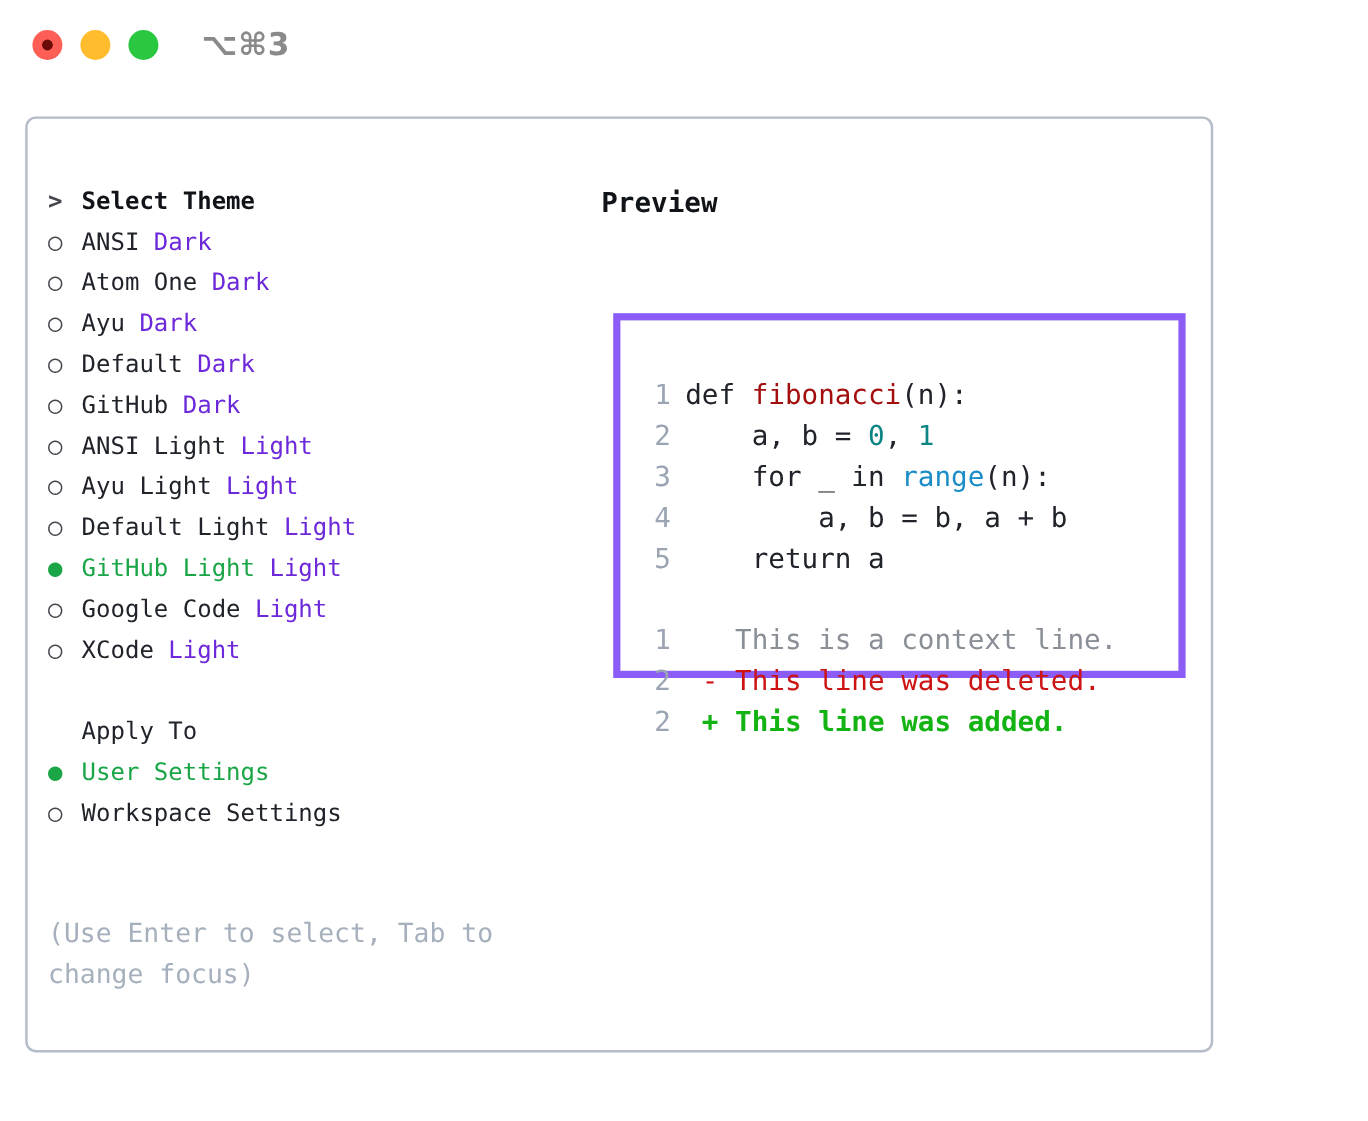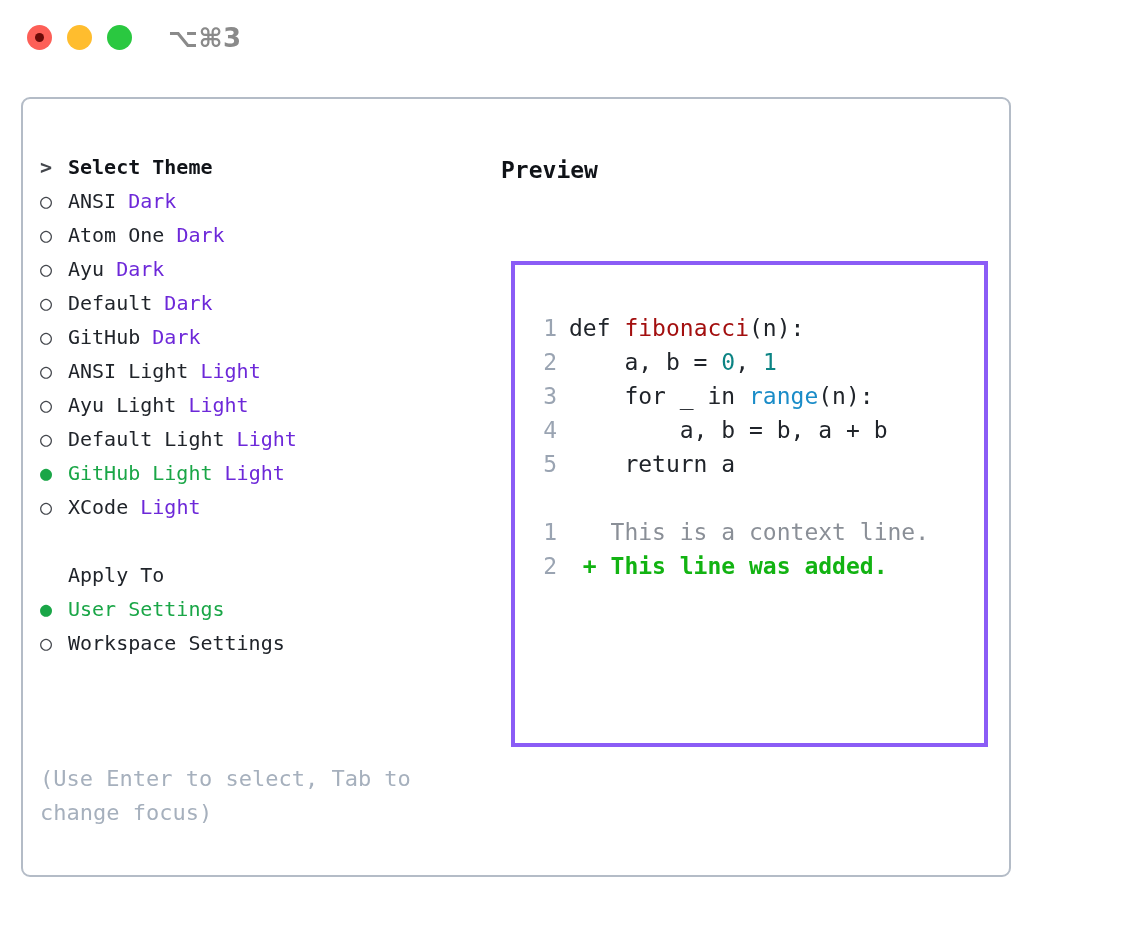--- a/index.html
+++ b/index.html
@@ -112,22 +112,22 @@
   }
   #preview-title {
     font-size: 23px;
     font-weight: 700;
     color: #101318;
     line-height: 30px;
   }
   #preview-box {
     position: absolute;
     left: 10px; top: 106px;
-    width: 477px; height: 486px;
-    border: 4px solid #8b5cf6;
+    width: 477px; height: 304px;
+    border: 6px solid #8b5cf6;
     box-sizing: border-box;
     background: #ffffff;
   }
   #code {
     position: absolute;
     left: 12px; top: 46px;
   }
   .cline {
     font-size: 23px;
     line-height: 34px;
@@ -172,20 +172,21 @@
     <div id="theme-rows">
         <div class="row"><span class="marker">○</span><span class="label">ANSI</span><span> </span><span class="tag">Dark</span></div>
         <div class="row"><span class="marker">○</span><span class="label">Atom One</span><span> </span><span class="tag">Dark</span></div>
         <div class="row"><span class="marker">○</span><span class="label">Ayu</span><span> </span><span class="tag">Dark</span></div>
         <div class="row"><span class="marker">○</span><span class="label">Default</span><span> </span><span class="tag">Dark</span></div>
         <div class="row"><span class="marker">○</span><span class="label">GitHub</span><span> </span><span class="tag">Dark</span></div>
         <div class="row"><span class="marker">○</span><span class="label">ANSI Light</span><span> </span><span class="tag">Light</span></div>
         <div class="row"><span class="marker">○</span><span class="label">Ayu Light</span><span> </span><span class="tag">Light</span></div>
         <div class="row"><span class="marker">○</span><span class="label">Default Light</span><span> </span><span class="tag">Light</span></div>
         <div class="row selected"><span class="marker sel">●</span><span class="label">GitHub Light</span><span> </span><span class="tag">Light</span></div>
+        <div class="row"><span class="marker">○</span><span class="label">Google Code</span><span> </span><span class="tag">Light</span></div>
         <div class="row"><span class="marker">○</span><span class="label">XCode</span><span> </span><span class="tag">Light</span></div>
       </div>
 
     <div class="spacer"></div>
 
     <div class="row section"><span class="marker none">○</span><span>Apply To</span></div>
 
     <div id="apply-rows">
         <div class="row selected"><span class="marker sel">●</span><span class="label">User Settings</span></div>
         <div class="row"><span class="marker">○</span><span class="label">Workspace Settings</span></div>
@@ -202,18 +203,19 @@
         <div id="code-rows">
             <div class="cline"><span class="gutter">1</span><span class="tok-plain">def </span><span class="tok-fn">fibonacci</span><span class="tok-plain">(n):</span></div>
             <div class="cline"><span class="gutter">2</span><span class="tok-plain">    a, b = </span><span class="tok-num">0</span><span class="tok-plain">, </span><span class="tok-num">1</span></div>
             <div class="cline"><span class="gutter">3</span><span class="tok-plain">    for _ in </span><span class="tok-call">range</span><span class="tok-plain">(n):</span></div>
             <div class="cline"><span class="gutter">4</span><span class="tok-plain">        a, b = b, a + b</span></div>
             <div class="cline"><span class="gutter">5</span><span class="tok-plain">    return a</span></div>
           </div>
         <div class="blank-line"></div>
         <div id="diff-rows">
             <div class="cline"><span class="gutter">1</span><span class="d-ctx">   This is a context line.</span></div>
+            <div class="cline"><span class="gutter">2</span><span class="d-del"> - This line was deleted.</span></div>
             <div class="cline"><span class="gutter">2</span><span class="d-add"> + This line was added.</span></div>
           </div>
       </div>
     </div>
   </div>
 </div>
 
 </body></html>

